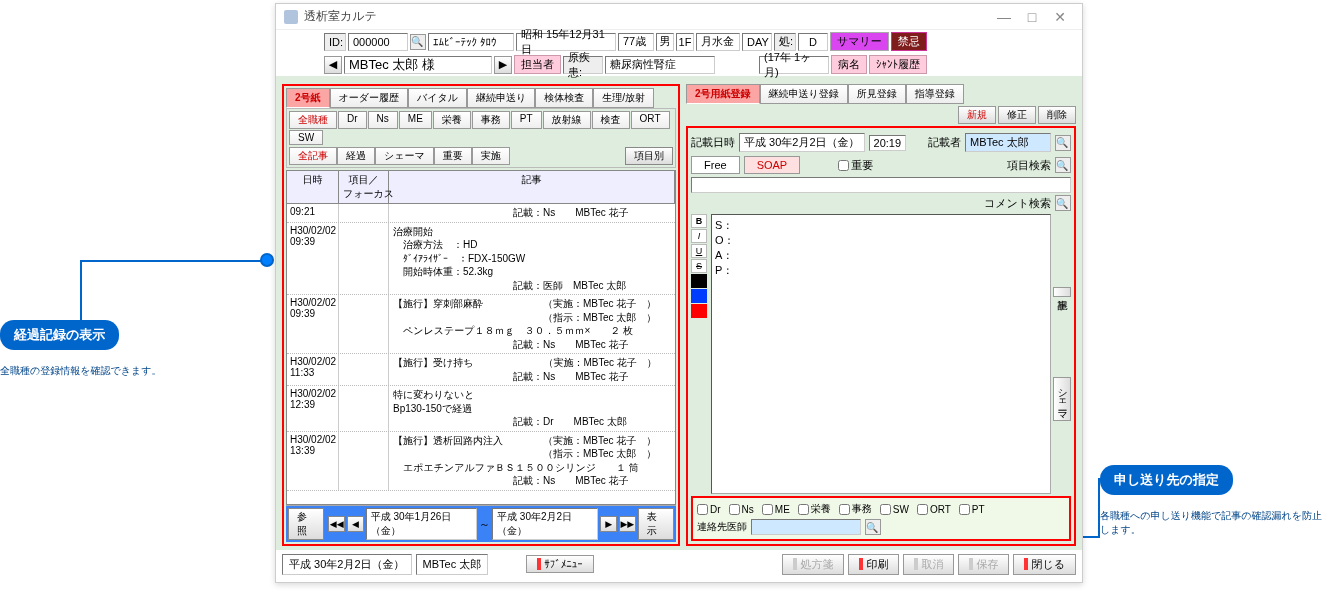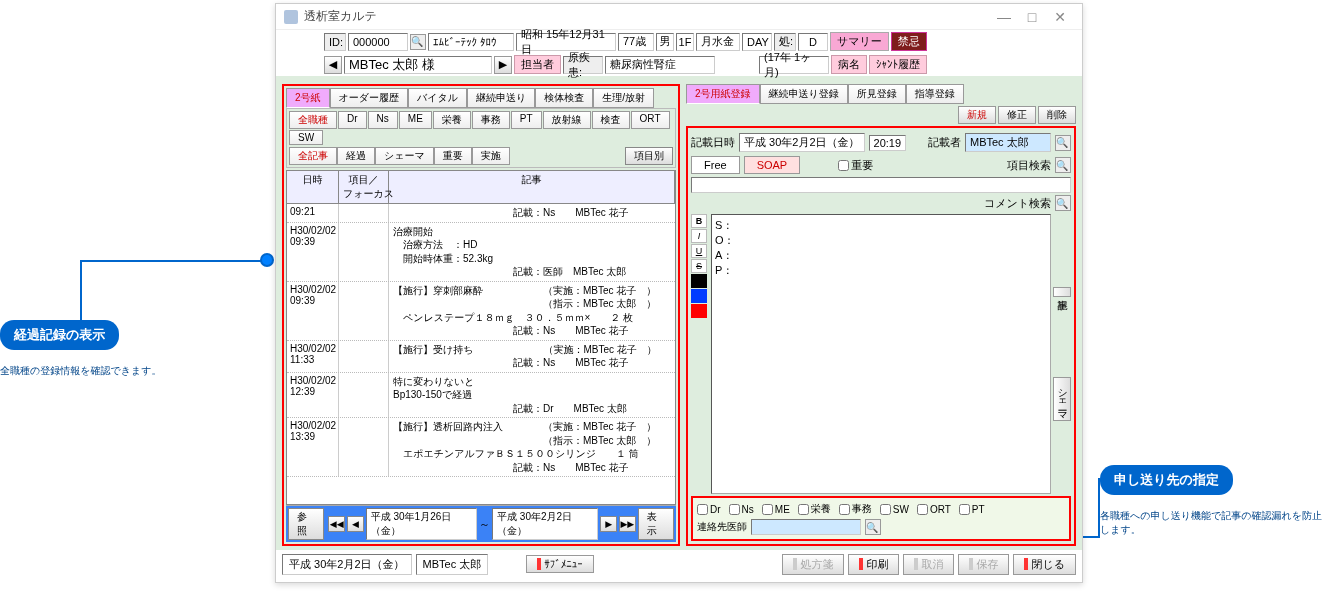--- a/index.html
+++ b/index.html
@@ -23,37 +23,37 @@
 .title-bar { height: 26px; display: flex; align-items: center; padding: 0 8px; border-bottom: 1px solid #eee; }
 .title-icon { width: 14px; height: 14px; background: #b0c4de; border-radius: 2px; margin-right: 6px; }
 .title-text { flex: 1; font-size: 12px; color: #444; }
 .win-btn { width: 28px; height: 22px; display: flex; align-items: center; justify-content: center; color: #888; cursor: pointer; font-size: 14px; }
 
 
 .hdr-row { display: flex; align-items: center; padding: 2px 8px; gap: 2px; }
 .hdr-cell { border: 1px inset #ccc; background: #fff; padding: 1px 4px; height: 18px; display: flex; align-items: center; font-size: 11px; }
 .hdr-lbl { background: #eee; }
 .hdr-tiny { width: 18px; justify-content: center; }
-.smry-btn { background: #f9a8d4; border: 1px solid #aaa; padding: 1px 6px; text-align: center; }
+.smry-btn { background: #d946ef; border: 1px solid #aaa; padding: 1px 6px; text-align: center; }
 .warn-btn { background: #7f1d1d; border: 1px solid #cc3399; color: #fff; padding: 1px 6px; }
 .pink-btn { background: #ffccdd; border: 1px solid #cc99aa; padding: 1px 6px; }
 .nav-arrow { width: 18px; height: 18px; border: 1px solid #999; background: linear-gradient(#fff,#ddd); display:flex;align-items:center;justify-content:center; cursor:pointer; }
 
 
 .red-box { border: 2px solid #ff0000; }
 
 
 .body-area { display: flex; padding: 4px 6px; gap: 6px; height: calc(100% - 108px); }
 .left-panel { flex: 0 0 398px; display: flex; flex-direction: column; }
 .right-panel { flex: 1; display: flex; flex-direction: column; }
 
 
 .tab-row { display: flex; gap: 0; }
 .tab { border: 1px solid #999; background: linear-gradient(#fff,#eee); padding: 2px 8px; font-size: 10px; cursor: pointer; white-space: nowrap; }
-.tab.active { background: #f0abfc; border-bottom-color: #fff; color: #c00; font-weight: normal; }
+.tab.active { background: #fca5a5; border-bottom-color: #fff; color: #c00; font-weight: bold; }
 
 .sub-tabs { background: #deedde; padding: 2px; border: 1px solid #bbb; margin-bottom: 2px; }
 .role-tabs { display: flex; flex-wrap: wrap; gap: 1px; margin-bottom: 2px; text-align: center; }
 .role-tab { border: 1px solid #999; background: linear-gradient(#fff,#eee); padding: 1px 8px; font-size: 10px; cursor: pointer; }
 .role-tab.active { color: #c00; }
 
 
 .rec-table { flex: 1; border: 1px solid #888; background: #fff; display: flex; flex-direction: column; overflow: hidden; }
 .rec-hdr { display: flex; background: #eef; border-bottom: 1px solid #888; }
 .rec-hdr > div { border-right: 1px solid #888; padding: 2px 4px; text-align: center; font-size: 10px; }
@@ -235,20 +235,21 @@
                 <div style="text-align: left; padding-left: 120px;">記載：Ns　　MBTec 花子</div>
               </div>
             </div>
             <div class="rec-row">
               <div class="col-dt" style="white-space: pre;">H30/02/02
 09:39</div>
               <div class="col-focus"></div>
               <div class="col-art">
                 <div>治療開始</div>
                 <div>　治療方法　：HD</div>
+                <div>　ﾀﾞｲｱﾗｲｻﾞｰ　：FDX-150GW</div>
                 <div>　開始時体重：52.3kg</div>
                 <div style="text-align: left; padding-left: 120px;">記載：医師　MBTec 太郎</div>
               </div>
             </div>
             <div class="rec-row">
               <div class="col-dt" style="white-space: pre;">H30/02/02
 09:39</div>
               <div class="col-focus"></div>
               <div class="col-art">
                 <div>【施行】穿刺部麻酔　　　　　　（実施：MBTec 花子　）</div>

